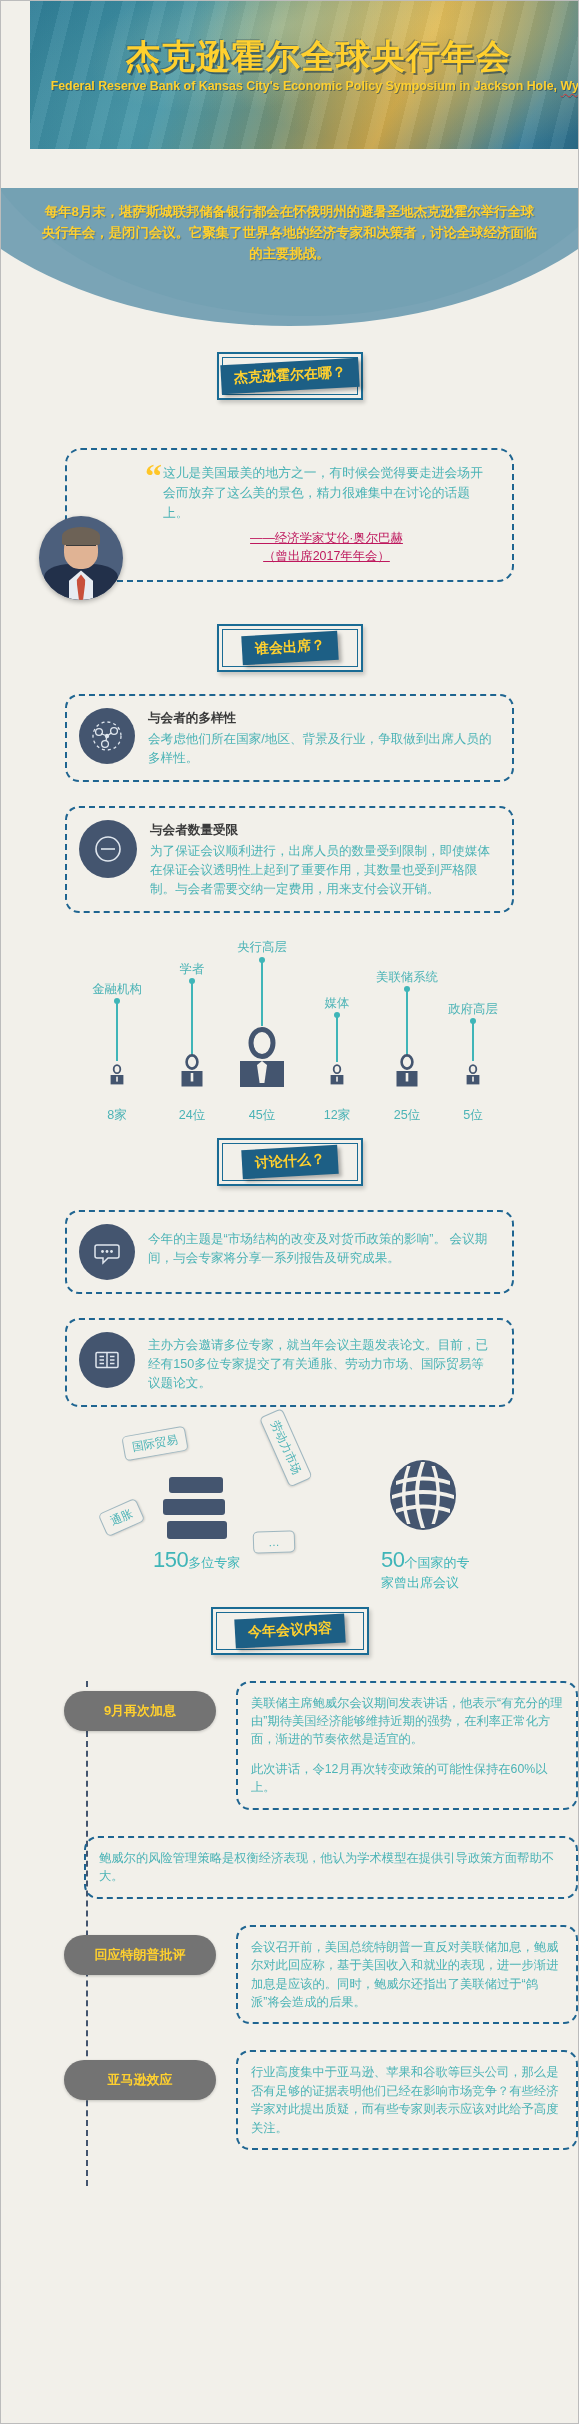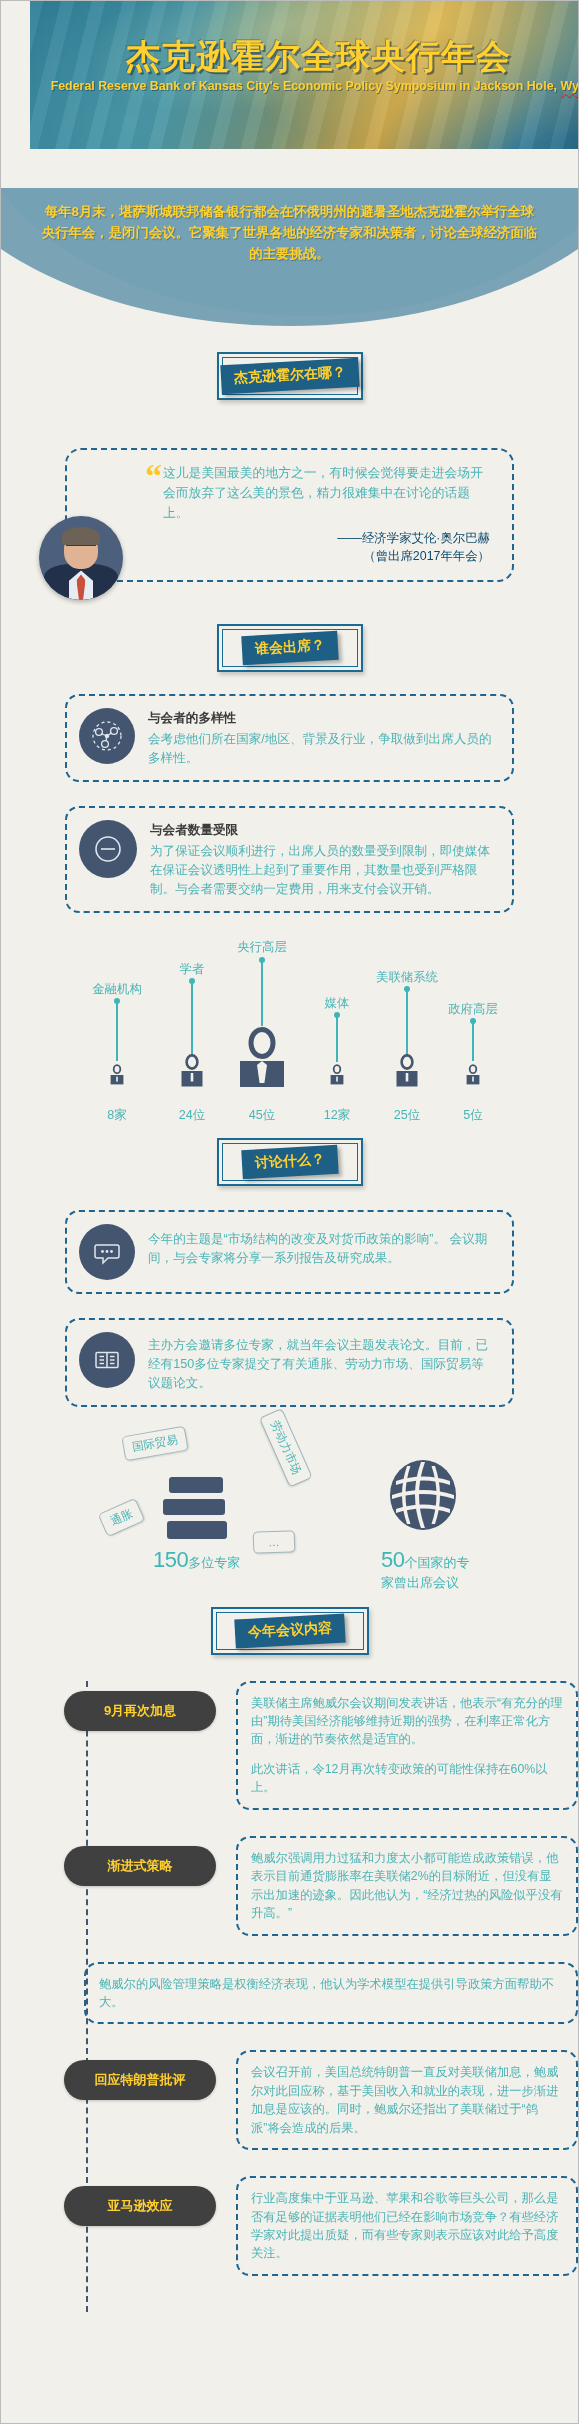--- a/index.html
+++ b/index.html
@@ -222,22 +222,22 @@
   }
   .quote-mark {
     position: absolute; left: 78px; top: 9px;
     font-size: 34px; line-height: 1; color: #ffc627;
     font-family: "Liberation Serif", "DejaVu Serif", serif; font-weight: bold;
   }
   .quote-text {
     color: #4bb3b6; font-size: 12.8px; line-height: 1.55;
   }
   .quote-attr {
-    margin-top: 8px; text-align: right;
-    color: #0c4a6e; font-size: 12.4px; line-height: 1.45;
+    margin-top: 8px; text-align: center;
+    color: #be185d; font-size: 12.4px; line-height: 1.45; text-decoration: underline;
   }
 
   
   .attendees {
     position: relative;
     width: 100%; height: 185px;
   }
   .att-col {
     position: absolute;
     bottom: 0;
@@ -300,21 +300,21 @@
   .tl-item {
     position: relative;
     display: flex;
     align-items: flex-start;
     margin-bottom: 26px;
     padding-left: 63px;
   }
   .tl-pill {
     flex: 0 0 auto;
     width: 152px;
-    background: #404040;
+    background: #737373;
     color: #ffd02e;
     font-size: 13px; font-weight: bold;
     text-align: center;
     padding: 11px 6px;
     border-radius: 22px;
     box-shadow: 0 1px 3px rgba(0,0,0,.2);
     margin-top: 10px;
   }
   .tl-body {
     margin-left: 20px;
@@ -586,26 +586,20 @@
     <div class="tl-line"></div>
 
     <div class="tl-item">
       <div class="tl-pill">9月再次加息</div>
       <div class="tl-body">
         <p>美联储主席鲍威尔会议期间发表讲话，他表示“有充分的理由”期待美国经济能够维持近期的强势，在利率正常化方面，渐进的节奏依然是适宜的。</p>
         <p>此次讲话，令12月再次转变政策的可能性保持在60%以上。</p>
       </div>
     </div>
 
-    <div class="tl-item">
-      <div class="tl-pill">渐进式策略</div>
-      <div class="tl-body">
-        <p>鲍威尔强调用力过猛和力度太小都可能造成政策错误，他表示目前通货膨胀率在美联储2%的目标附近，但没有显示出加速的迹象。因此他认为，“经济过热的风险似乎没有升高。”</p>
-      </div>
-    </div>
 
     <div class="tl-item">
       <div class="tl-body">
         <p>鲍威尔的风险管理策略是权衡经济表现，他认为学术模型在提供引导政策方面帮助不大。</p>
       </div>
     </div>
 
     <div class="tl-item">
       <div class="tl-pill">回应特朗普批评</div>
       <div class="tl-body">

